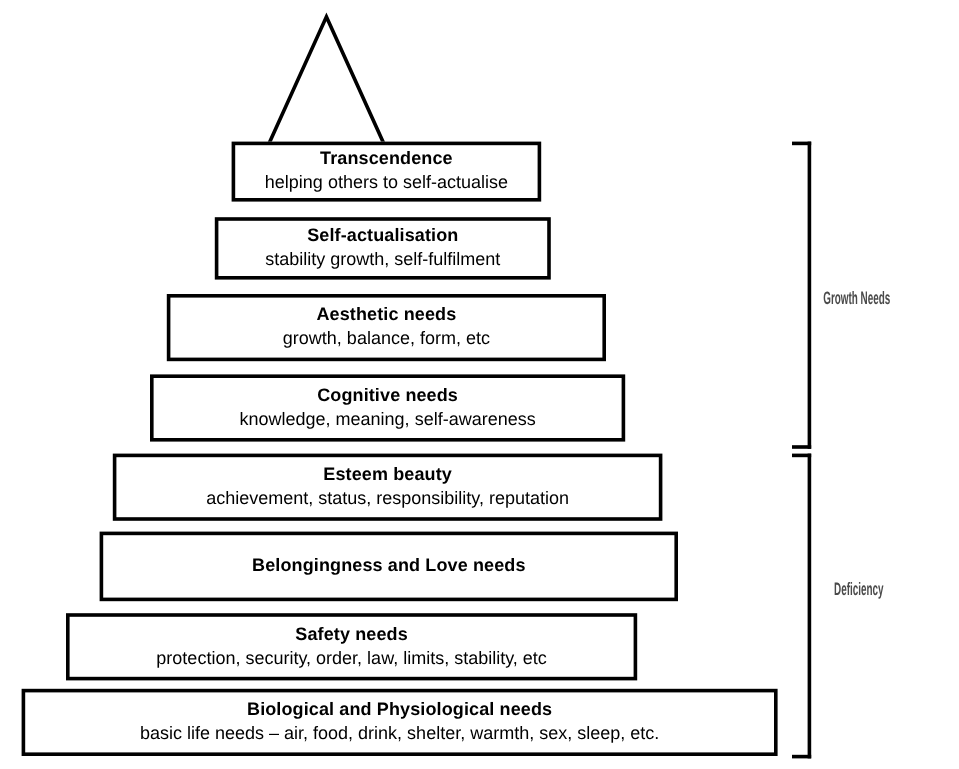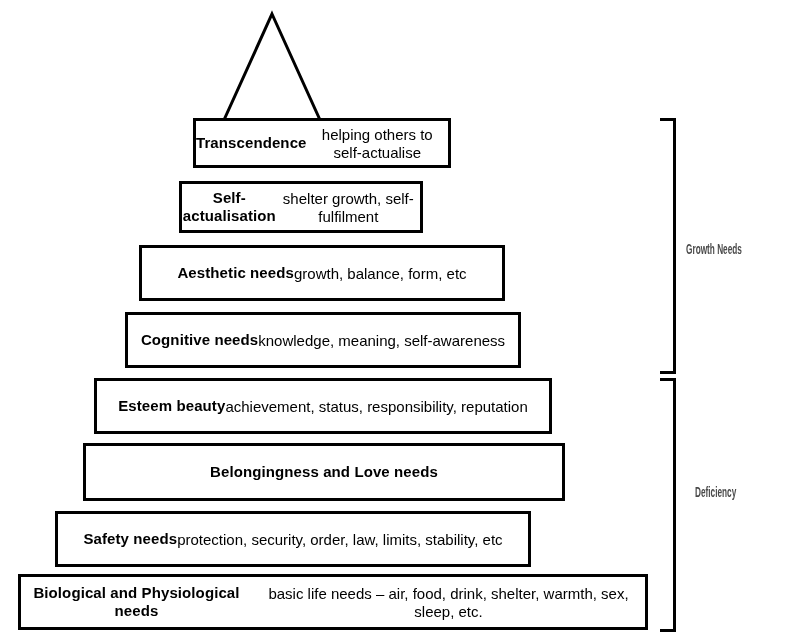--- a/index.html
+++ b/index.html
@@ -28,21 +28,21 @@
     width: 660px;
     height: 641px;
   }
 
   .tier {
     position: absolute;
     box-sizing: border-box;
     background: #ffffff;
     border: 3px solid #000000;
     display: flex;
-    flex-direction: row;
+    flex-direction: column;
     align-items: center;
     justify-content: center;
     text-align: center;
     line-height: 1.18;
   }
   .tier .t-title {
     font-weight: bold;
     font-size: 15px;
     letter-spacing: .1px;
   }
@@ -84,23 +84,23 @@
 
     <svg width="660" height="641" style="position:absolute;left:0;top:0;">
       <polygon points="272,14 320,120 224,120" fill="#ffffff" stroke="#000000" stroke-width="3"></polygon>
     </svg>
 
     <div class="tier" style="left:193px; top:118px; width:258px; height:50px;">
       <div class="t-title">Transcendence</div>
       <div class="t-sub">helping others to self-actualise</div>
     </div>
 
-    <div class="tier" style="left:179px; top:181px; width:244px; height:52px;">
+    <div class="tier" style="left:179px; top:181px; width:280px; height:52px;">
       <div class="t-title">Self-actualisation</div>
-      <div class="t-sub">shelter growth, self-fulfilment</div>
+      <div class="t-sub">stability growth, self-fulfilment</div>
     </div>
 
     <div class="tier" style="left:139px; top:245px; width:366px; height:56px;">
       <div class="t-title">Aesthetic needs</div>
       <div class="t-sub">growth, balance, form, etc</div>
     </div>
 
     <div class="tier" style="left:125px; top:312px; width:396px; height:56px;text-align:center;">
       <div class="t-title">Cognitive needs</div>
       <div class="t-sub">knowledge, meaning, self-awareness</div>

